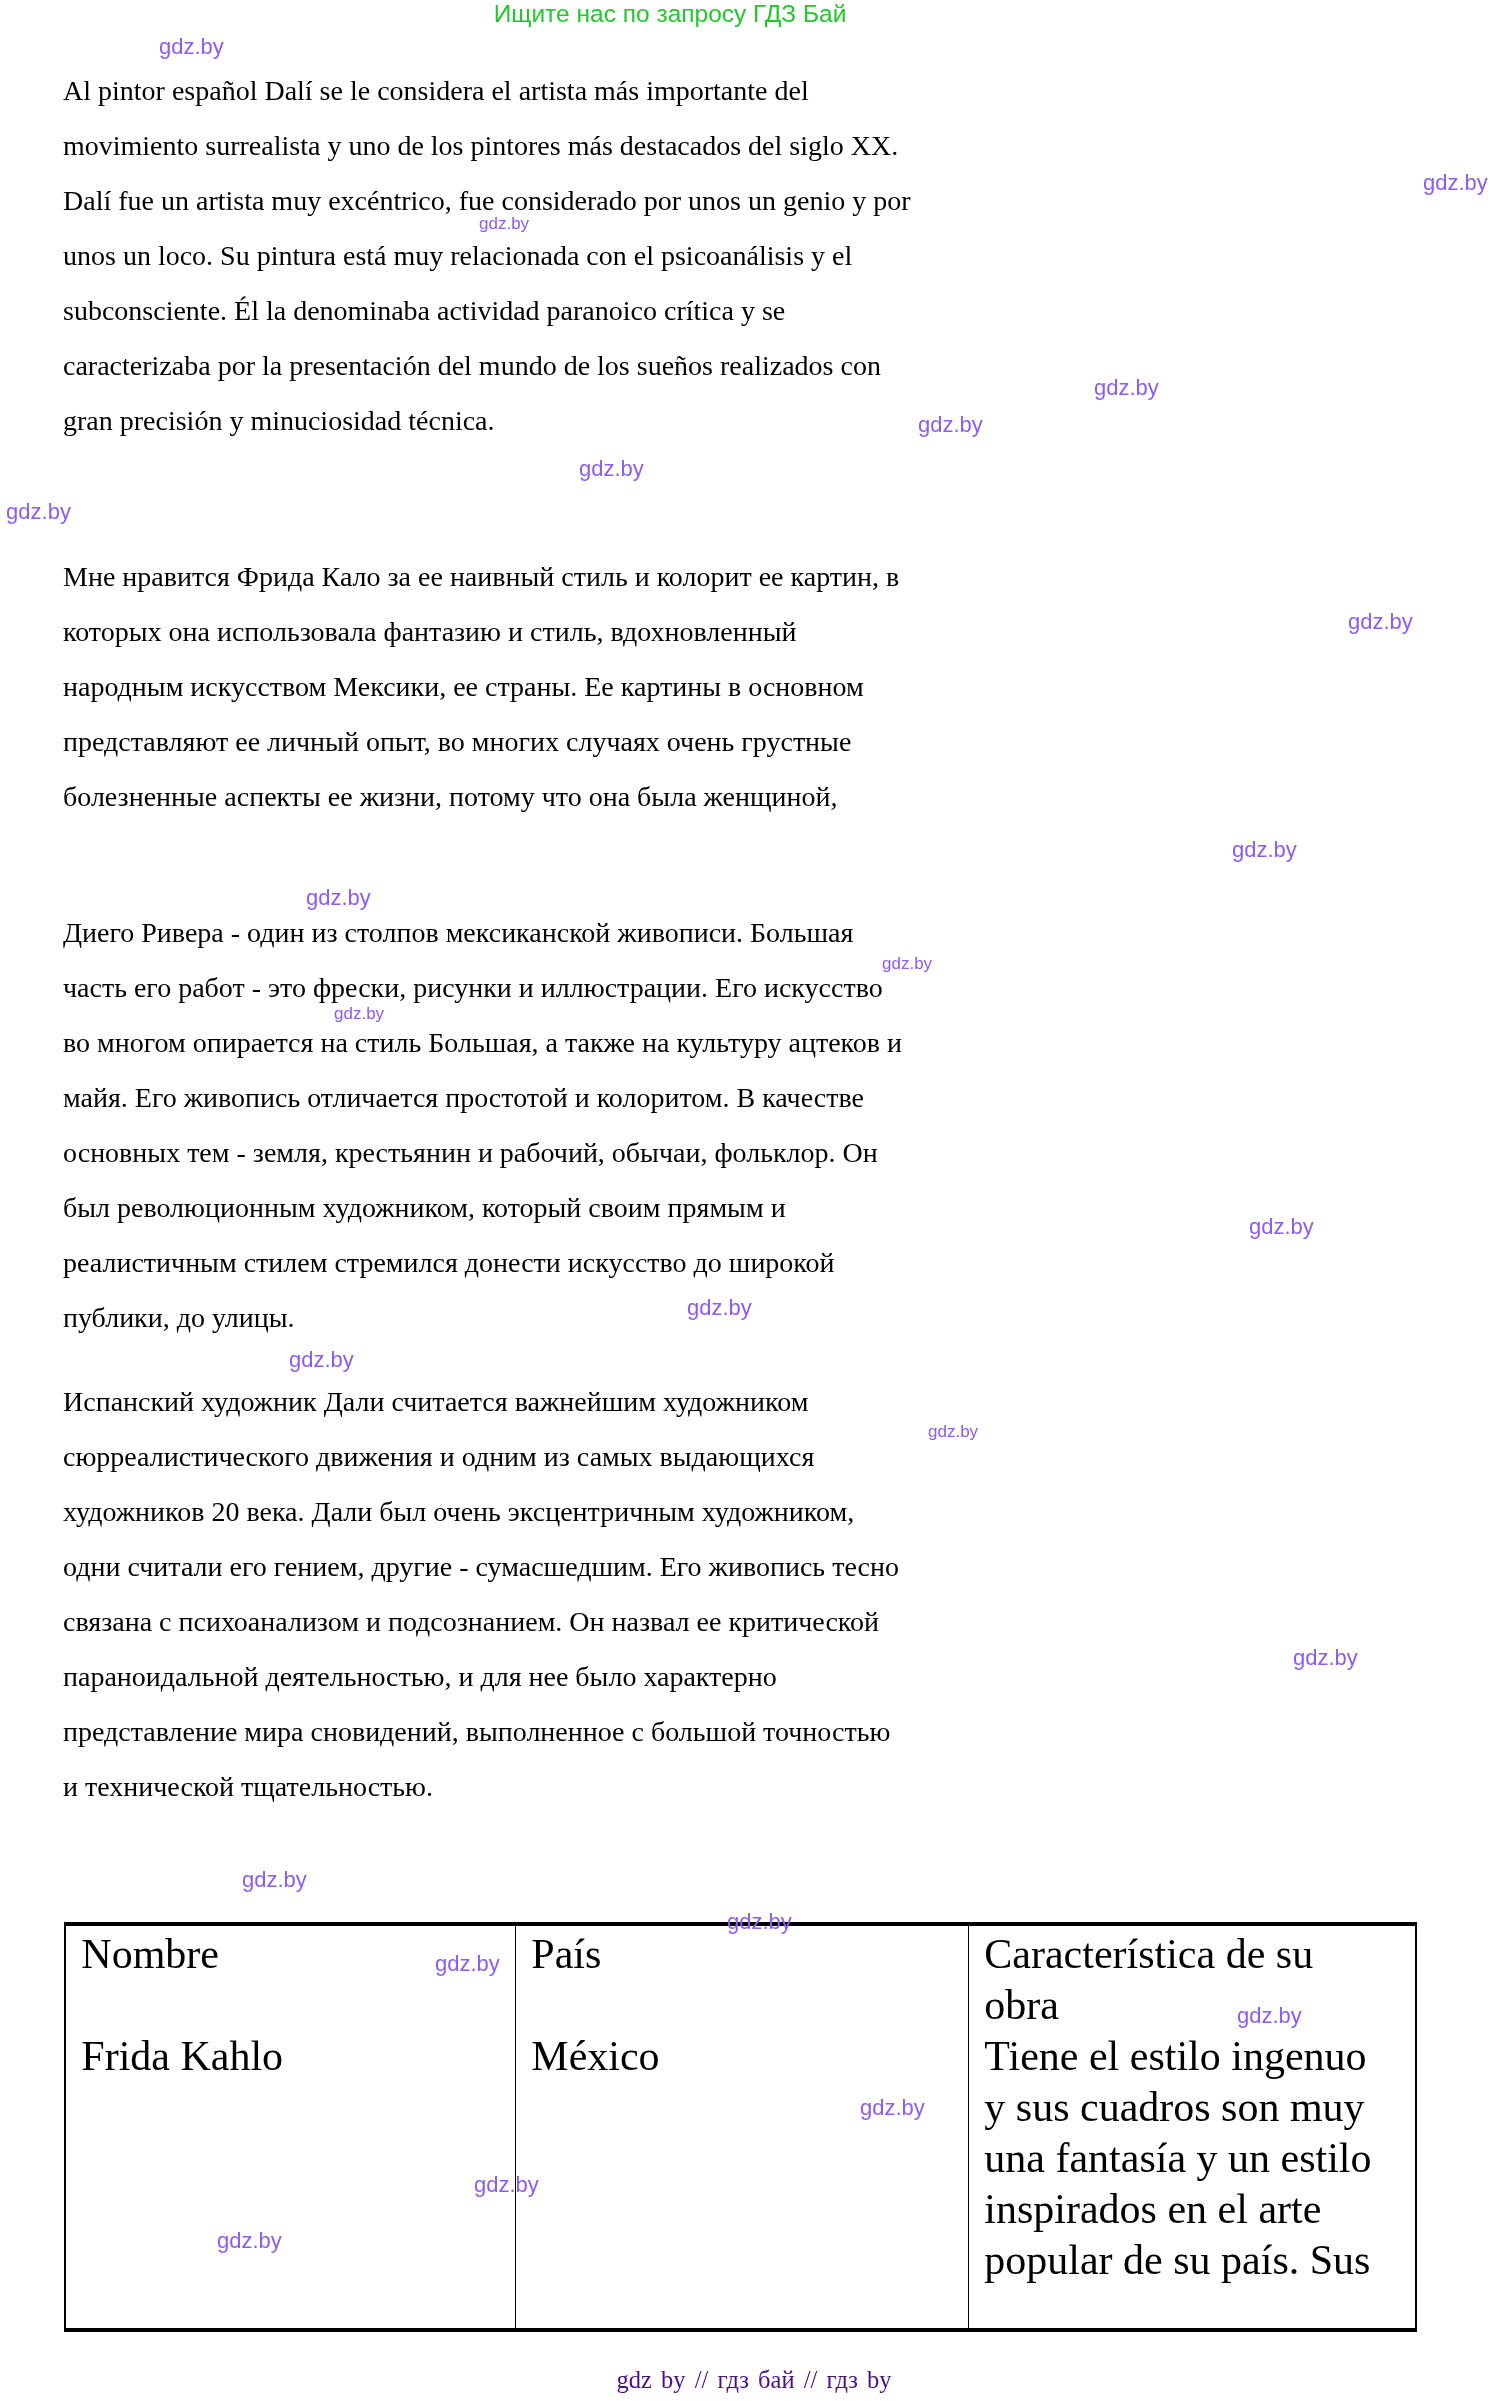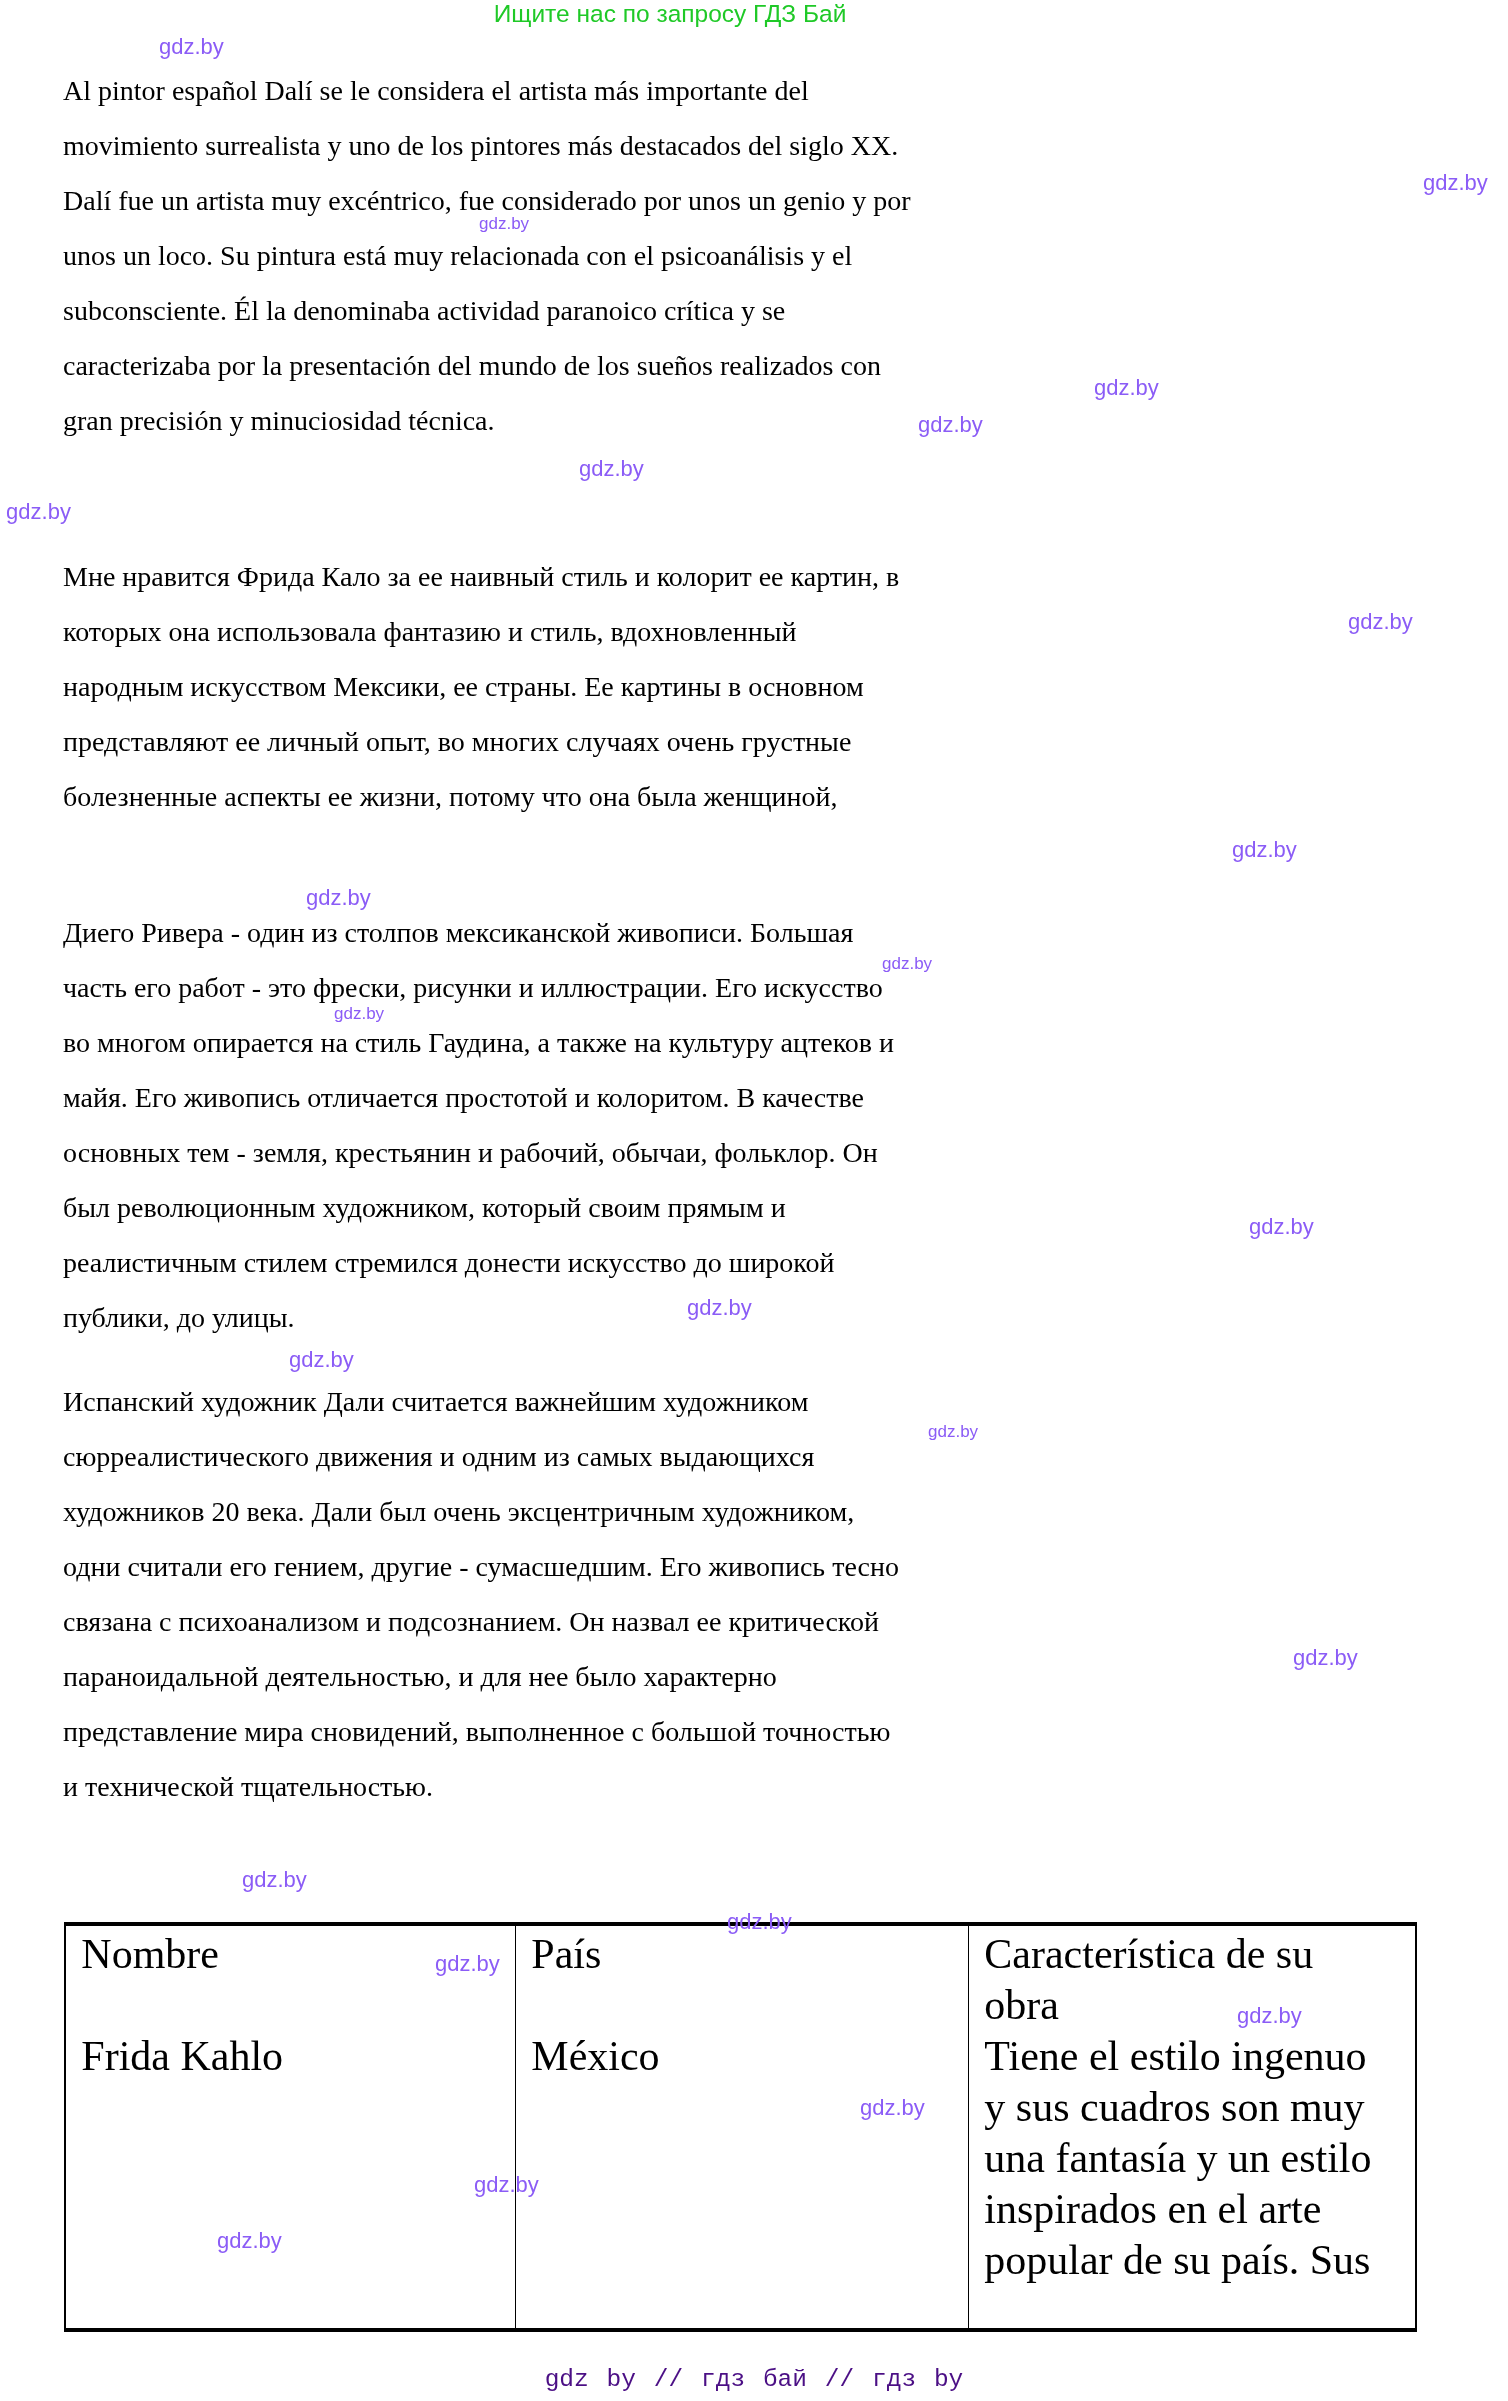--- a/index.html
+++ b/index.html
@@ -10,21 +10,21 @@
   .wm { position:absolute; font-family:"Liberation Sans", sans-serif; color:#8b5cf6; white-space:nowrap; }
   .wm.s { font-size:17px; }
   .wm.m { font-size:22px; }
   .data-table { position:absolute; left:64px; top:1922px; width:1353px; height:410px; border-top:4.6px solid #000; border-bottom:4.6px solid #000; border-left:2.3px solid #000; border-right:2.3px solid #000; box-sizing:border-box; }
   .col { position:absolute; top:0; bottom:0; box-sizing:border-box; padding:0 0 0 15.3px; font-size:42px; line-height:51px; }
   .col1 { left:0; width:450px; border-right:1.5px solid #000; }
   .col2 { left:450px; width:453px; border-right:1.5px solid #000; }
   .col3 { left:903px; right:0; }
   .cell { display:block; }
   .head { margin-top:3.1px; }
-  .footer { position:absolute; top:2366px; left:0; width:1508px; text-align:center; font-family:Liberation Mono, monospace; font-size:24.5px; color:#4b0f85; word-spacing:3.1px; }
+  .footer { position:absolute; top:2366px; left:0; width:1508px; text-align:center; font-family:Liberation Serif, serif; font-size:24.5px; color:#4b0f85; word-spacing:3.1px; }
 </style>
 </head>
 <body>
 
 <div class="top-banner">Ищите нас по запросу ГДЗ Бай</div>
 
 <div class="para" style="top:63px;">
   <span class="line">Al pintor español Dalí se le considera el artista más importante del</span>
   <span class="line">movimiento surrealista y uno de los pintores más destacados del siglo XX.</span>
   <span class="line">Dalí fue un artista muy excéntrico, fue considerado por unos un genio y por</span>
@@ -38,21 +38,21 @@
   <span class="line">Мне нравится Фрида Кало за ее наивный стиль и колорит ее картин, в</span>
   <span class="line">которых она использовала фантазию и стиль, вдохновленный</span>
   <span class="line">народным искусством Мексики, ее страны. Ее картины в основном</span>
   <span class="line">представляют ее личный опыт, во многих случаях очень грустные</span>
   <span class="line">болезненные аспекты ее жизни, потому что она была женщиной,</span>
 </div>
 
 <div class="para" style="top:905px;">
   <span class="line">Диего Ривера - один из столпов мексиканской живописи. Большая</span>
   <span class="line">часть его работ - это фрески, рисунки и иллюстрации. Его искусство</span>
-  <span class="line">во многом опирается на стиль Гаудина, а также на культуру ацтеков и</span>
+  <span class="line">во многом опирается на стиль Большая, а также на культуру ацтеков и</span>
   <span class="line">майя. Его живопись отличается простотой и колоритом. В качестве</span>
   <span class="line">основных тем - земля, крестьянин и рабочий, обычаи, фольклор. Он</span>
   <span class="line">был революционным художником, который своим прямым и</span>
   <span class="line">реалистичным стилем стремился донести искусство до широкой</span>
   <span class="line">публики, до улицы.</span>
 </div>
 
 <div class="para" style="top:1374px;">
   <span class="line">Испанский художник Дали считается важнейшим художником</span>
   <span class="line">сюрреалистического движения и одним из самых выдающихся</span>

